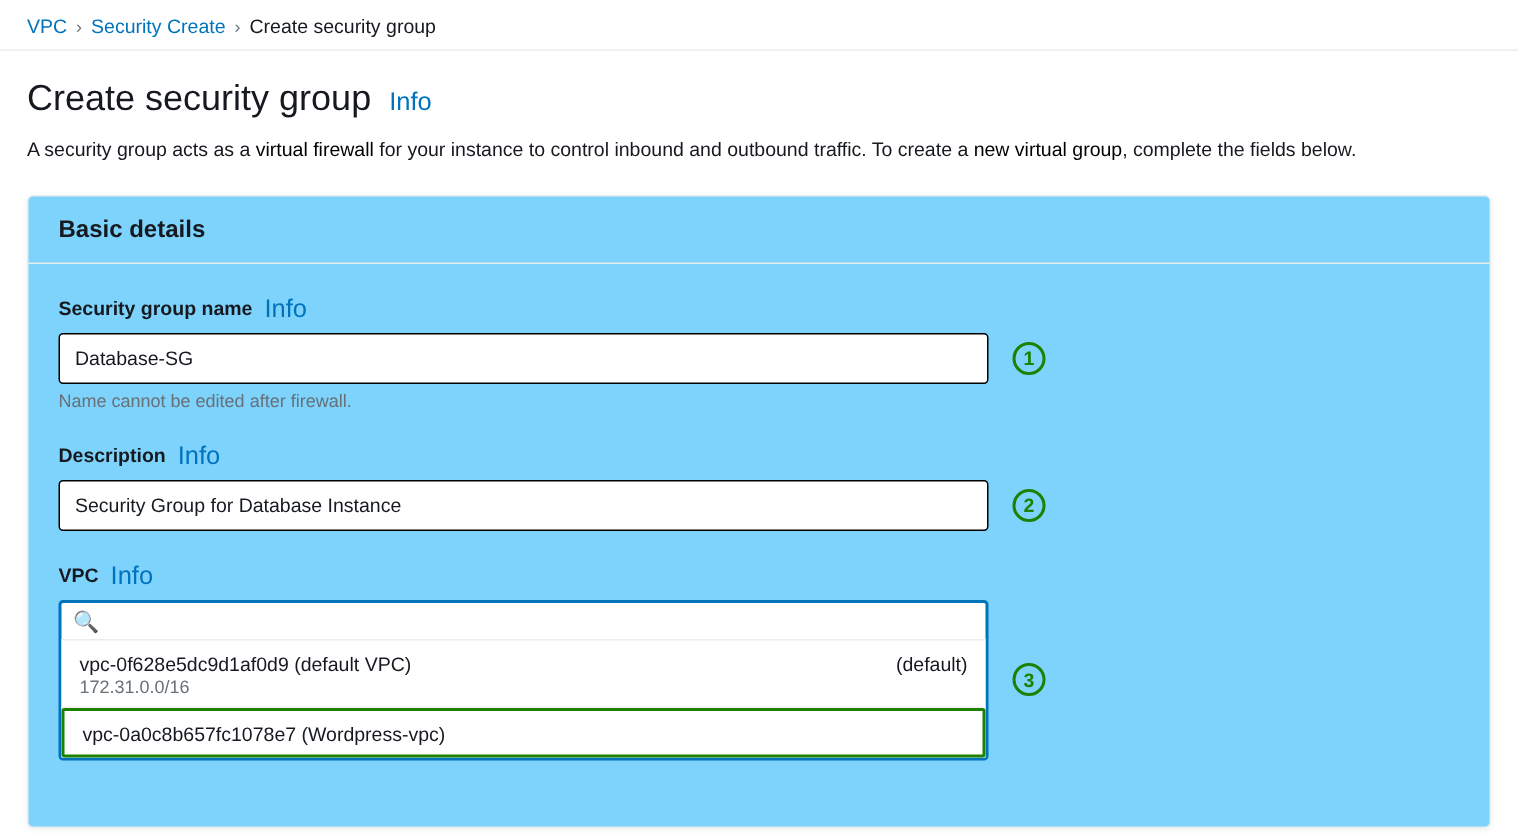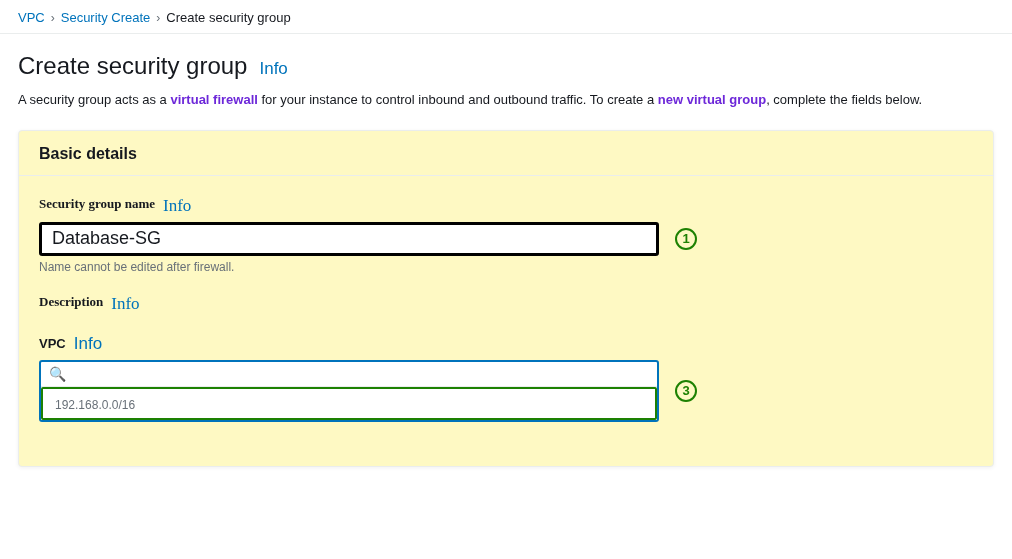--- a/index.html
+++ b/index.html
@@ -61,30 +61,29 @@
     }
 
     
     .page-description {
       font-size: 13px;
       color: #16191f;
       line-height: 1.5;
       margin-bottom: 20px;
     }
     .page-description a {
-      color: #6d28d9;
+      color: #000000;
       text-decoration: none;
-      font-weight: bold;
     }
 
     
     .card {
       border: 1px solid #eaeded;
       border-radius: 4px;
-      background: #fef9c3;
+      background: #7dd3fc;
       box-shadow: 0 1px 4px rgba(0,0,0,0.06);
     }
     .card-header {
       padding: 14px 20px 12px;
       border-bottom: 1px solid #eaeded;
     }
     .card-header-title {
       font-size: 16px;
       font-weight: 700;
       color: #16191f;
@@ -92,36 +91,36 @@
     .card-body {
       padding: 20px 20px 24px;
     }
 
     
     .form-field {
       margin-bottom: 20px;
     }
     .field-label-row {
       display: flex;
+      align-items: center;
       gap: 8px;
       margin-bottom: 6px;
-      font-family: Liberation Serif, serif;
     }
     .field-label {
       font-size: 13px;
       font-weight: 700;
       color: #16191f;
     }
     .field-input {
       width: 620px;
       height: 34px;
-      border: 3px solid #000000;
+      border: 1px solid #000000;
       border-radius: 3px;
       padding: 0 10px;
-      font-size: 18px;
+      font-size: 13px;
       color: #16191f;
       outline: none;
     }
     .field-hint {
       font-size: 12px;
       color: #687078;
       margin-top: 4px;
     }
 
     
@@ -253,38 +252,51 @@
           <span class="step-badge">1</span>
         </div>
         <div class="field-hint">Name cannot be edited after firewall.</div>
       </div>
 
       <div class="form-field">
         <div class="field-label-row">
           <span class="field-label">Description</span>
           <a class="info-link">Info</a>
         </div>
+        <div class="input-with-badge">
+          <input class="field-input" type="text" value="Security Group for Database Instance" style="">
+          <span class="step-badge">2</span>
+        </div>
       </div>
 
       <div class="form-field">
         <div class="vpc-label-row">
           <span class="field-label">VPC</span>
           <a class="info-link">Info</a>
         </div>
         <div class="input-with-badge">
           <div class="vpc-search-wrapper">
             <div class="vpc-search-input-row">
               <span class="search-icon-char">🔍</span>
               <input class="vpc-search-input" type="text" value="" style="">
             </div>
             <div class="vpc-dropdown">
 
+              <div class="vpc-option">
+                <div class="vpc-option-row">
+                  <span class="vpc-option-id">vpc-0f628e5dc9d1af0d9 (default VPC)</span>
+                  <span class="vpc-option-default">(default)</span>
+                </div>
+                <div class="vpc-option-cidr">172.31.0.0/16</div>
+              </div>
 
               <div class="vpc-option vpc-option-selected">
-                <div class="vpc-option-cidr">192.168.0.0/16</div>
+                <div class="vpc-option-row">
+                  <span class="vpc-option-id">vpc-0a0c8b657fc1078e7 (Wordpress-vpc)</span>
+                </div>
               </div>
             </div>
           </div>
           <span class="step-badge">3</span>
         </div>
       </div>
 
     </div>
   </div>
 </div>

